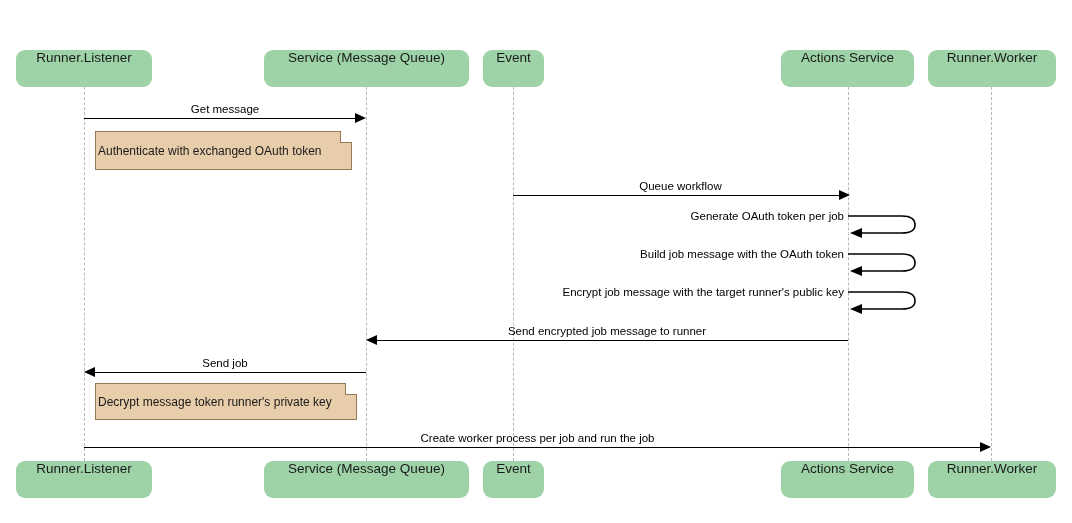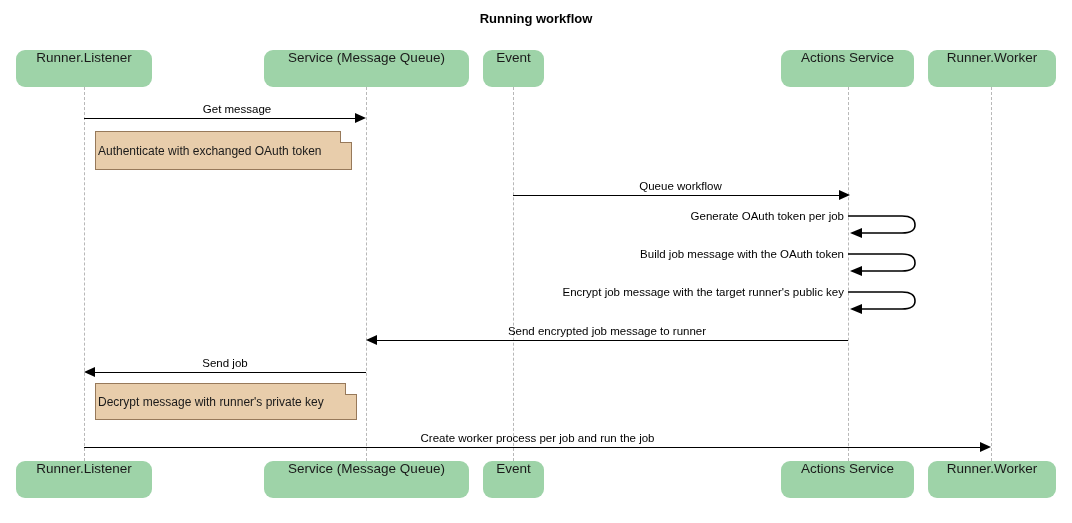--- a/index.html
+++ b/index.html
@@ -103,21 +103,20 @@
     background: #ffffff;
     border-left: 1px solid #97795a;
     border-bottom: 1px solid #97795a;
   }
 </style>
 </head>
 <body>
 
 <div id="canvas">
 
-  <div id="title">Running workflow</div>
 
   <div class="lifeline" style="left:84px; top:87px; height:374px;"></div>
   <div class="lifeline" style="left:366px; top:87px; height:374px;"></div>
   <div class="lifeline" style="left:513px; top:87px; height:374px;"></div>
   <div class="lifeline" style="left:848px; top:87px; height:374px;"></div>
   <div class="lifeline" style="left:991px; top:87px; height:374px;"></div>
 
   <div class="participant" style="left:16px; top:50px; width:136px;">
     <span>Runner.Listener</span>
   </div>
@@ -143,21 +142,21 @@
   <div class="participant" style="left:483px; top:461px; width:61px;">
     <span>Event</span>
   </div>
   <div class="participant" style="left:781px; top:461px; width:133px;">
     <span>Actions Service</span>
   </div>
   <div class="participant" style="left:928px; top:461px; width:128px;">
     <span>Runner.Worker</span>
   </div>
 
-  <div class="msg-label" style="left:96px; top:103px; width:282px;">Get message</div>
+  <div class="msg-label" style="left:84px; top:103px; width:282px;">Get message</div>
   <div class="msg-line" style="left:84px; top:118px; width:271px;"></div>
   <div class="arrowhead right" style="left:355px; top:113px;"></div>
 
   <div class="note" style="left:95px; top:131px; width:257px; height:39px;">
     <span class="note-text">Authenticate with exchanged OAuth token</span>
     <span class="note-fold"></span>
   </div>
 
   <div class="msg-label" style="left:513px; top:180px; width:335px;">Queue workflow</div>
   <div class="msg-line" style="left:513px; top:195px; width:326px;"></div>
@@ -189,21 +188,21 @@
 
   <div class="msg-label" style="left:366px; top:325px; width:482px;">Send encrypted job message to runner</div>
   <div class="msg-line" style="left:377px; top:340px; width:471px;"></div>
   <div class="arrowhead left" style="left:366px; top:335px;"></div>
 
   <div class="msg-label" style="left:84px; top:357px; width:282px;">Send job</div>
   <div class="msg-line" style="left:95px; top:372px; width:271px;"></div>
   <div class="arrowhead left" style="left:84px; top:367px;"></div>
 
   <div class="note" style="left:95px; top:383px; width:262px; height:37px;">
-    <span class="note-text">Decrypt message with runner's private key</span>
+    <span class="note-text">Decrypt message token runner's private key</span>
     <span class="note-fold"></span>
   </div>
 
   <div class="msg-label" style="left:84px; top:432px; width:907px;">Create worker process per job and run the job</div>
   <div class="msg-line" style="left:84px; top:447px; width:896px;"></div>
   <div class="arrowhead right" style="left:980px; top:442px;"></div>
 
 </div>
 
 </body></html>

